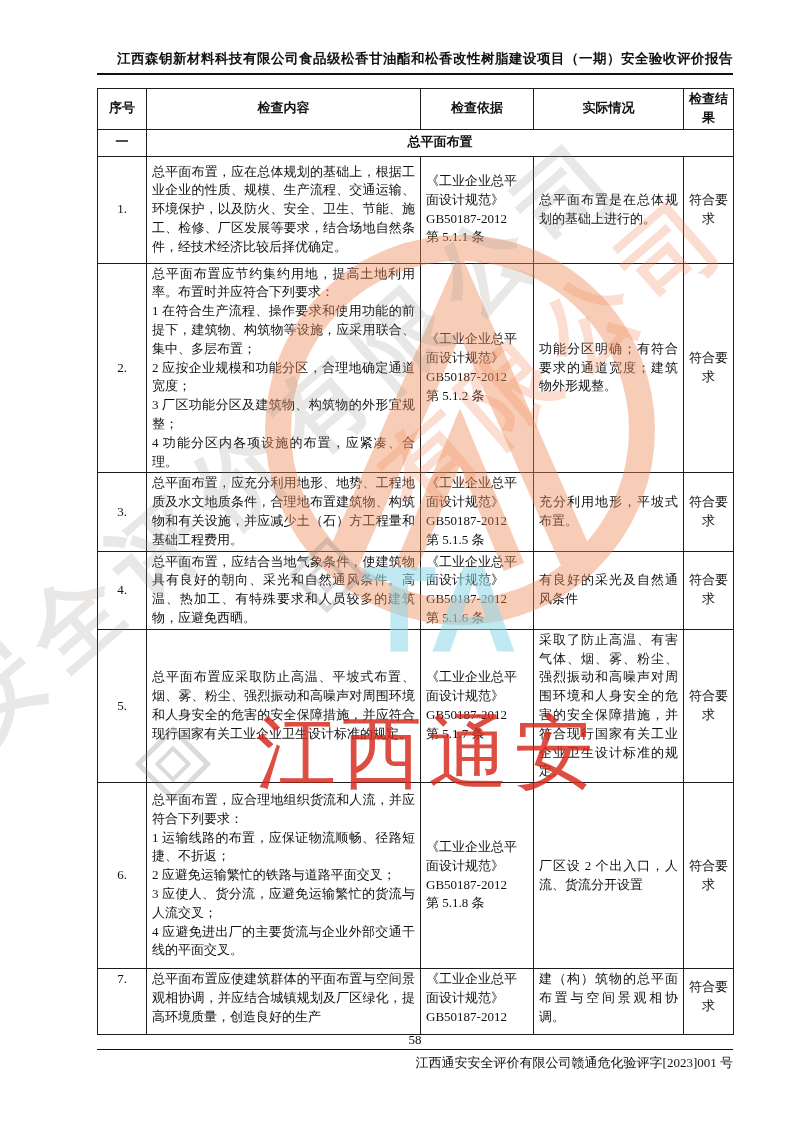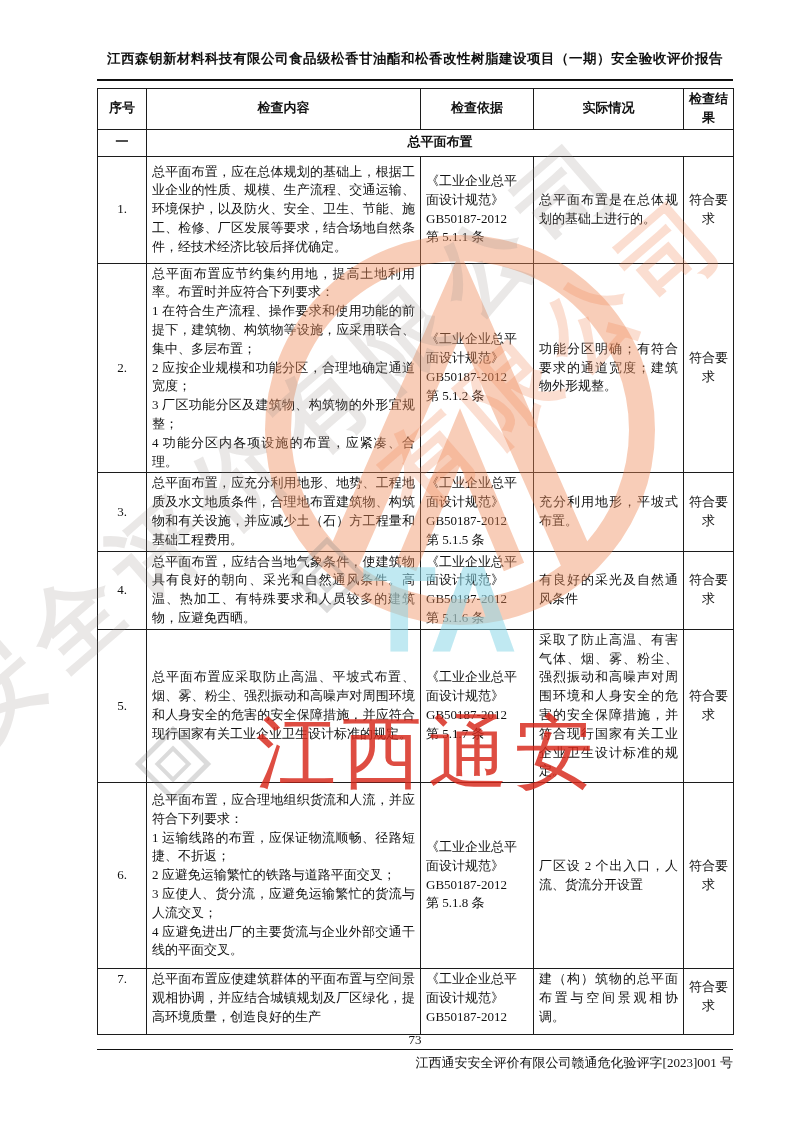--- a/index.html
+++ b/index.html
@@ -7,23 +7,23 @@
     position:relative;
     width:800px;height:1131px;
     background:#ffffff;
     overflow:hidden;
     font-family:"Liberation Serif","DejaVu Serif",serif;
     color:#111;
   }
   
   .doc-header{
     position:absolute;left:97px;top:50px;width:636px;
-    text-align:center;font-size:13.5px;font-weight:bold;
+    text-align:right;font-size:13.5px;font-weight:bold;
     letter-spacing:.5px;
-    padding-bottom:11px;border-bottom:2px solid #111;
+    padding-bottom:5px;border-bottom:2px solid #111;
   }
   
   table.checklist{
     position:absolute;left:97px;top:88px;width:636px;
     border-collapse:collapse;table-layout:fixed;
     font-size:13px;line-height:18.8px;
   }
   table.checklist td,table.checklist th{
     border:1.5px solid #1c1c1c;
     padding:1px 5px;
@@ -202,21 +202,21 @@
             <div class="clip">建（构）筑物的总平面布置与空间景观相协调。</div>
           </td>
         <td class="col-result">
             <div class="clip" style="padding-top:8px">符合要求</div>
           </td>
       </tr>
     </tbody>
   </table>
 
   <div class="doc-footer">
-    <div class="page-num">73</div>
+    <div class="page-num">58</div>
     <div class="footer-line"></div>
     <div class="footer-row">
       <span>江西通安安全评价有限公司</span>
       <span>赣通危化验评字[2023]001 号</span>
     </div>
   </div>
 
   <div class="wm">
     <svg class="wm-logo" width="460" height="430" viewBox="0 0 460 430">
       <circle cx="232" cy="208" r="182" fill="none" stroke="#ef8a58" stroke-width="26"></circle>

